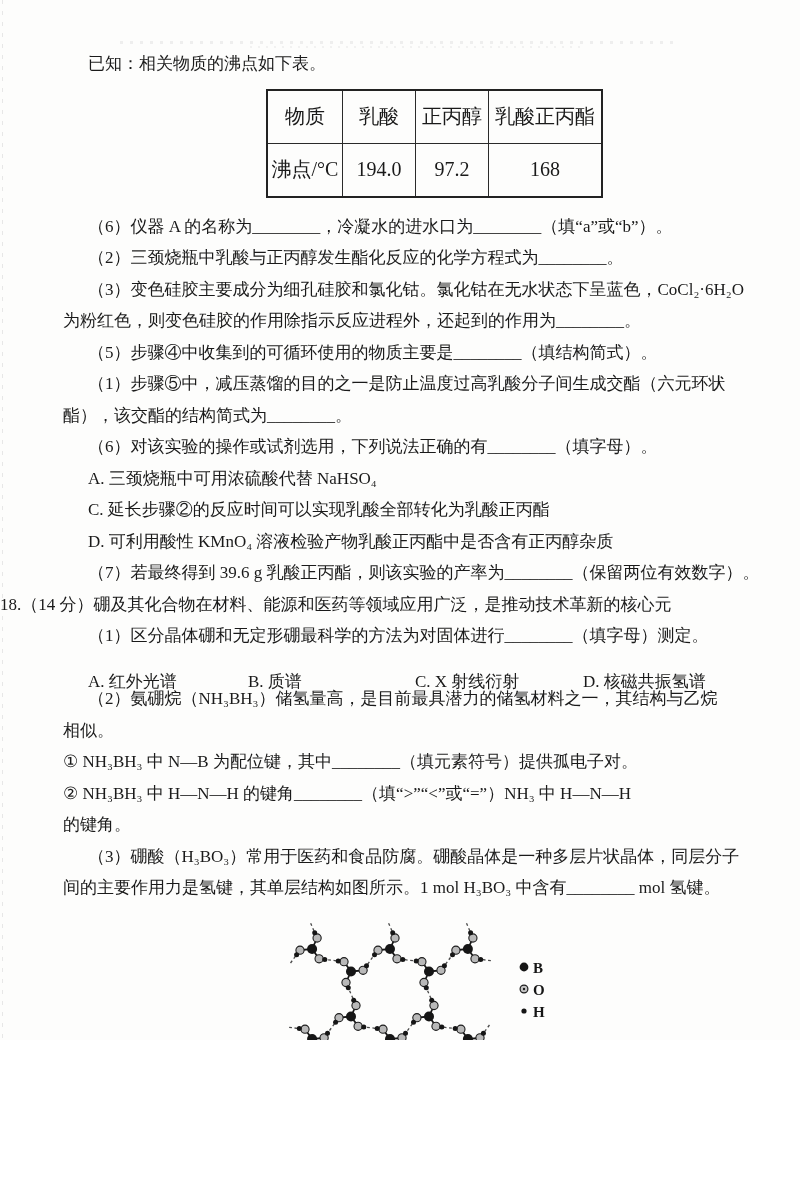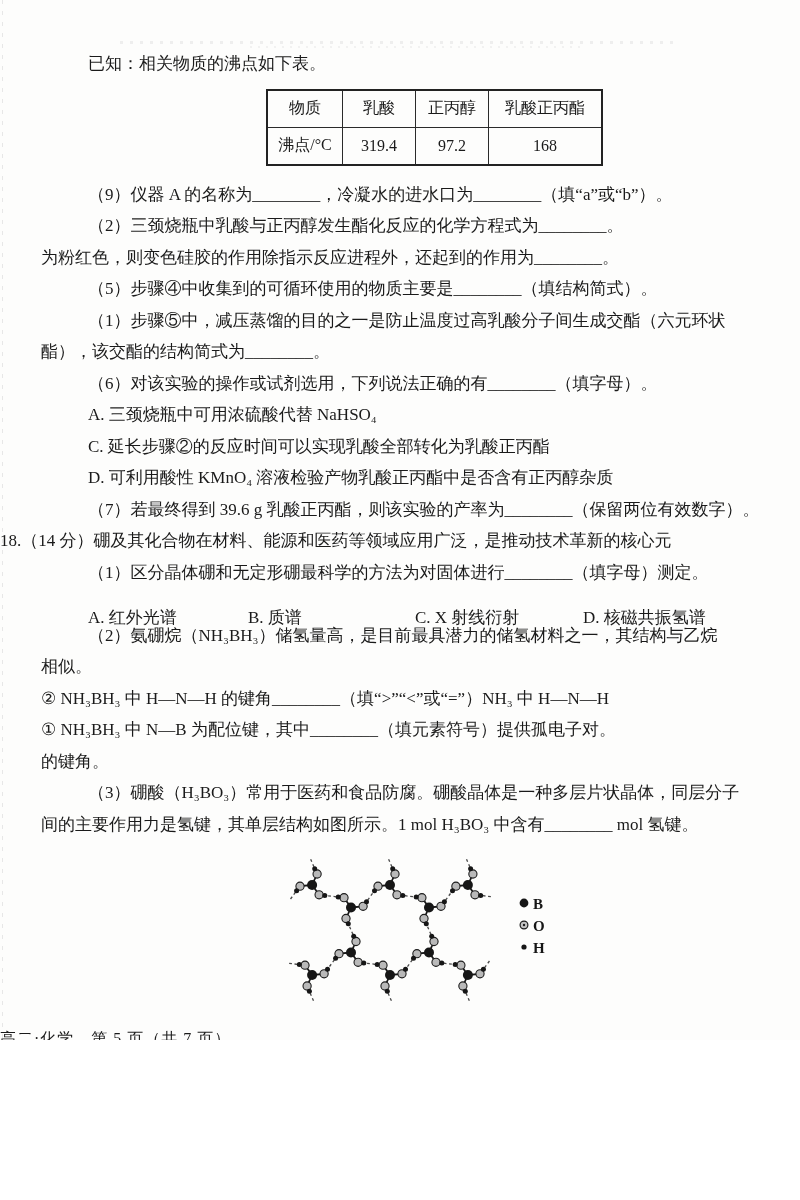--- a/index.html
+++ b/index.html
@@ -7,24 +7,24 @@
         font-family:"Liberation Serif","DejaVu Serif",serif;color:#1a1a1a;font-size:17px;}
   .scan-edge{position:absolute;left:2px;top:0;width:1px;height:100%;
         background:repeating-linear-gradient(#e7e7e7 0 4px,transparent 4px 11px);}
   .scan-bleed{position:absolute;left:120px;top:41px;width:560px;height:3px;opacity:.55;
         background:repeating-linear-gradient(90deg,#e2e2e2 0 3px,transparent 3px 10px);}
   .scan-bleed2{position:absolute;left:250px;top:46px;width:330px;height:2px;opacity:.5;
         background:repeating-linear-gradient(90deg,#e6e6e6 0 2px,transparent 2px 8px);}
   .content{padding-top:48px;}
   .line{height:31.5px;line-height:31.5px;white-space:nowrap;}
   .ind0{}
-  .ind1{padding-left:41px;}
+  .ind1{padding-left:63px;}
   .ind2{padding-left:88px;}
   .bp-table{border-collapse:collapse;margin:9px 0 13px 266px;border:2.5px solid #222;}
-  .bp-table td{border:1.5px solid #2a2a2a;text-align:center;height:36px;padding:0 2px;font-size:16px;}
+  .bp-table td{border:1.5px solid #2a2a2a;text-align:center;height:36px;padding:8px 2px;font-size:20px;}
   .c0{width:70px;}.c1{width:68px;}.c2{width:68px;}.c3{width:108px;}
   .optrow{position:relative;}
   .opt{position:absolute;top:14px;}
   .o0{left:88px;}.o1{left:248px;}.o2{left:415px;}.o3{left:583px;}
   .figure{position:relative;margin-top:11px;height:164px;}
   .figure svg{display:block;}
   .footer{margin-top:14px;text-align:left;font-size:16px;letter-spacing:1px;}
 </style>
 </head>
 <body>
@@ -40,51 +40,52 @@
     <table class="bp-table">
       <tbody>
         <tr>
           <td class="c0">物质</td>
           <td class="c1">乳酸</td>
           <td class="c2">正丙醇</td>
           <td class="c3">乳酸正丙酯</td>
         </tr>
         <tr>
           <td class="c0">沸点/°C</td>
-          <td class="c1">319.4</td>
+          <td class="c1">194.0</td>
           <td class="c2">97.2</td>
           <td class="c3">168</td>
         </tr>
       </tbody>
     </table>
 
-    <div class="line ind2">（9）仪器 A 的名称为________，冷凝水的进水口为________（填“a”或“b”）。</div>
+    <div class="line ind2">（6）仪器 A 的名称为________，冷凝水的进水口为________（填“a”或“b”）。</div>
     <div class="line ind2">（2）三颈烧瓶中乳酸与正丙醇发生酯化反应的化学方程式为________。</div>
+    <div class="line ind2">（3）变色硅胶主要成分为细孔硅胶和氯化钴。氯化钴在无水状态下呈蓝色，CoCl₂·6H₂O</div>
     <div class="line ind1">为粉红色，则变色硅胶的作用除指示反应进程外，还起到的作用为________。</div>
     <div class="line ind2">（5）步骤④中收集到的可循环使用的物质主要是________（填结构简式）。</div>
     <div class="line ind2">（1）步骤⑤中，减压蒸馏的目的之一是防止温度过高乳酸分子间生成交酯（六元环状</div>
     <div class="line ind1">酯），该交酯的结构简式为________。</div>
     <div class="line ind2">（6）对该实验的操作或试剂选用，下列说法正确的有________（填字母）。</div>
     <div class="line ind2">A. 三颈烧瓶中可用浓硫酸代替 NaHSO₄</div>
     <div class="line ind2">C. 延长步骤②的反应时间可以实现乳酸全部转化为乳酸正丙酯</div>
     <div class="line ind2">D. 可利用酸性 KMnO₄ 溶液检验产物乳酸正丙酯中是否含有正丙醇杂质</div>
     <div class="line ind2">（7）若最终得到 39.6 g 乳酸正丙酯，则该实验的产率为________（保留两位有效数字）。</div>
 
     <div class="line ind0">18.（14 分）硼及其化合物在材料、能源和医药等领域应用广泛，是推动技术革新的核心元</div>
     <div class="line ind2">（1）区分晶体硼和无定形硼最科学的方法为对固体进行________（填字母）测定。</div>
     <div class="line optrow">
       <span class="opt o0">A. 红外光谱</span>
       <span class="opt o1">B. 质谱</span>
       <span class="opt o2">C. X 射线衍射</span>
       <span class="opt o3">D. 核磁共振氢谱</span>
     </div>
     <div class="line ind2">（2）氨硼烷（NH₃BH₃）储氢量高，是目前最具潜力的储氢材料之一，其结构与乙烷</div>
     <div class="line ind1">相似。</div>
+    <div class="line ind1">① NH₃BH₃ 中 N—B 为配位键，其中________（填元素符号）提供孤电子对。</div>
     <div class="line ind1">② NH₃BH₃ 中 H—N—H 的键角________（填“&gt;”“&lt;”或“=”）NH₃ 中 H—N—H</div>
-    <div class="line ind1">① NH₃BH₃ 中 N—B 为配位键，其中________（填元素符号）提供孤电子对。</div>
     <div class="line ind1">的键角。</div>
     <div class="line ind2">（3）硼酸（H₃BO₃）常用于医药和食品防腐。硼酸晶体是一种多层片状晶体，同层分子</div>
     <div class="line ind1">间的主要作用力是氢键，其单层结构如图所示。1 mol H₃BO₃ 中含有________ mol 氢键。</div>
 
     <div class="figure">
       <svg id="structure-svg" width="800" height="164" viewBox="0 946 800 164">
           <g stroke="#4a4a4a" stroke-width="1.3" stroke-dasharray="2.8,2.6" fill="none">
             <line x1="412.3" y1="1054.9" x2="406.7" y2="1062.6"></line>
             <line x1="430.9" y1="1029.3" x2="427.1" y2="1020.7"></line>
             <line x1="443.7" y1="1058.2" x2="453.2" y2="1059.3"></line>

